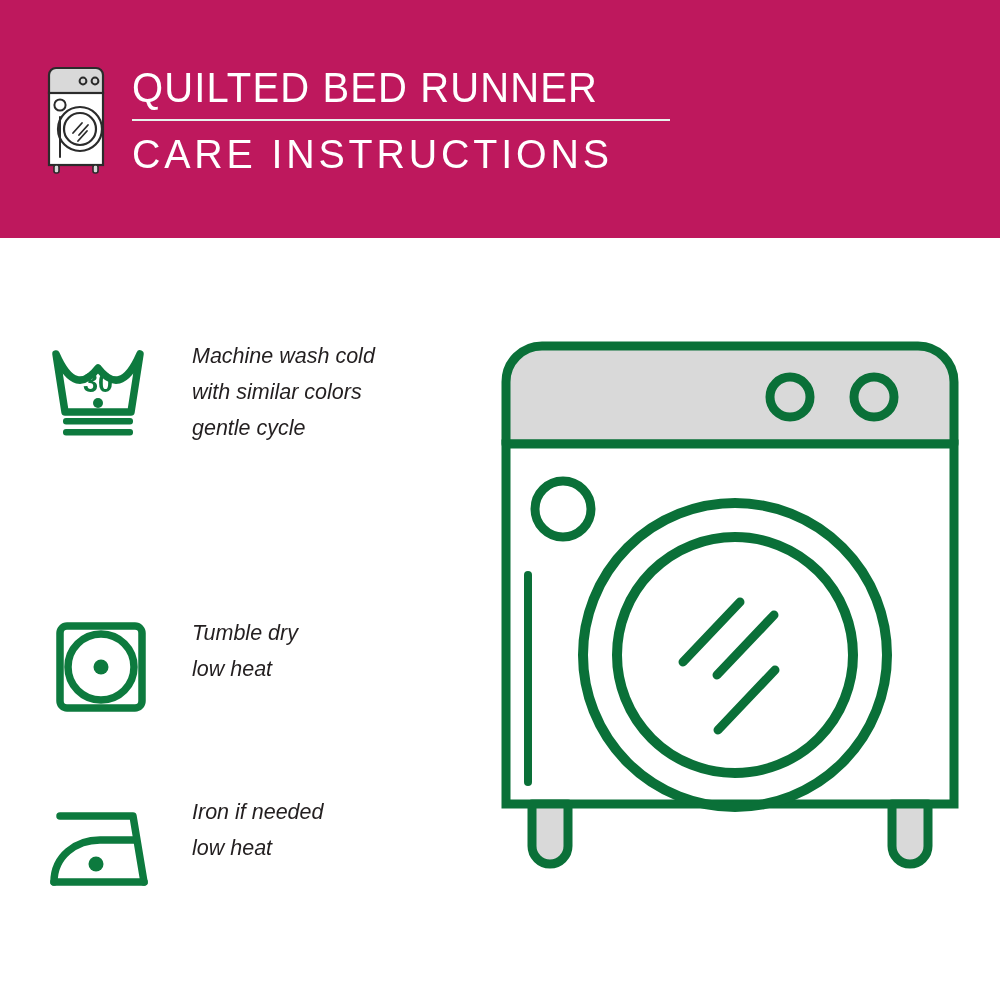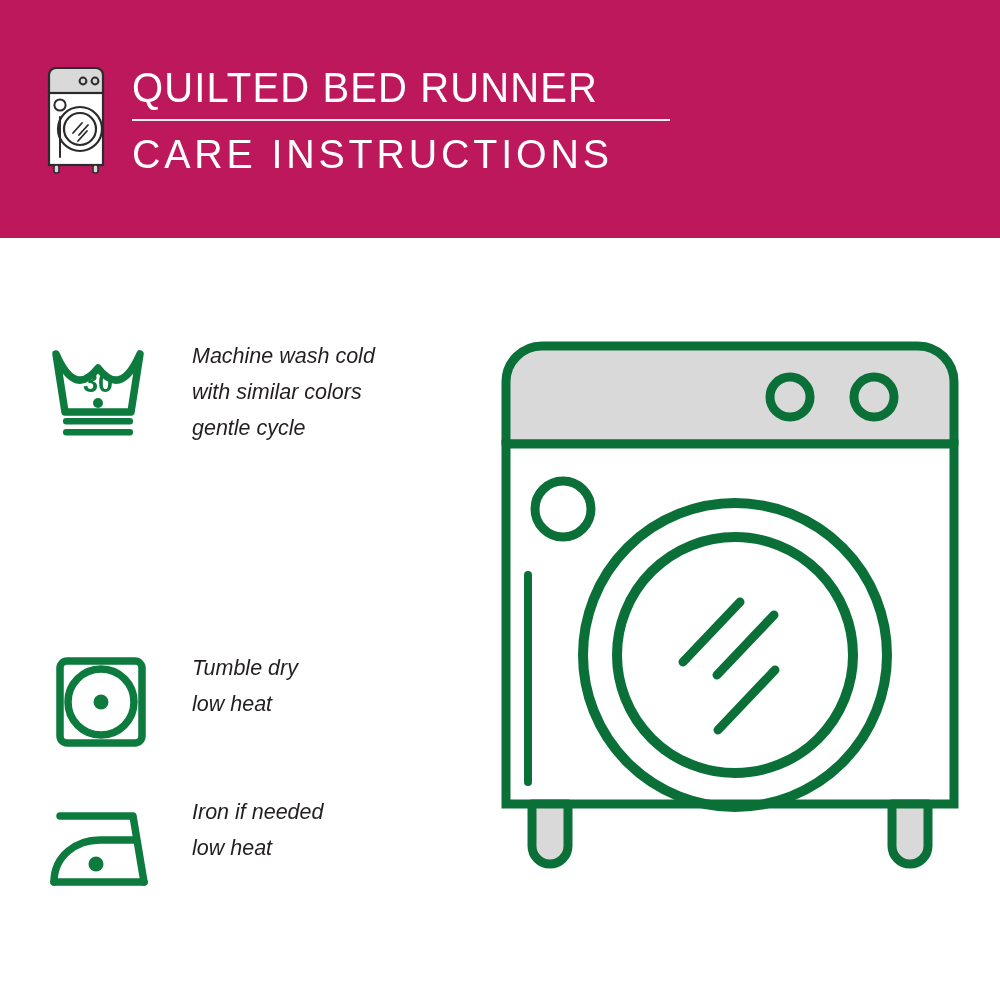--- a/index.html
+++ b/index.html
@@ -86,21 +86,21 @@
     height: 762px;
   }
   .care-item {
     position: absolute;
     left: 48px;
     display: flex;
     align-items: flex-start;
   }
   .care-item-0 { top: 100px; }
   .care-item-1 { top: 240px; }
-  .care-item-2 { top: 412px; }
+  .care-item-2 { top: 377px; }
   .care-item-3 { top: 556px; }
 
   .care-symbol {
     width: 118px;
     height: 104px;
     flex: none;
     display: flex;
     align-items: center;
     justify-content: flex-start;
   }

